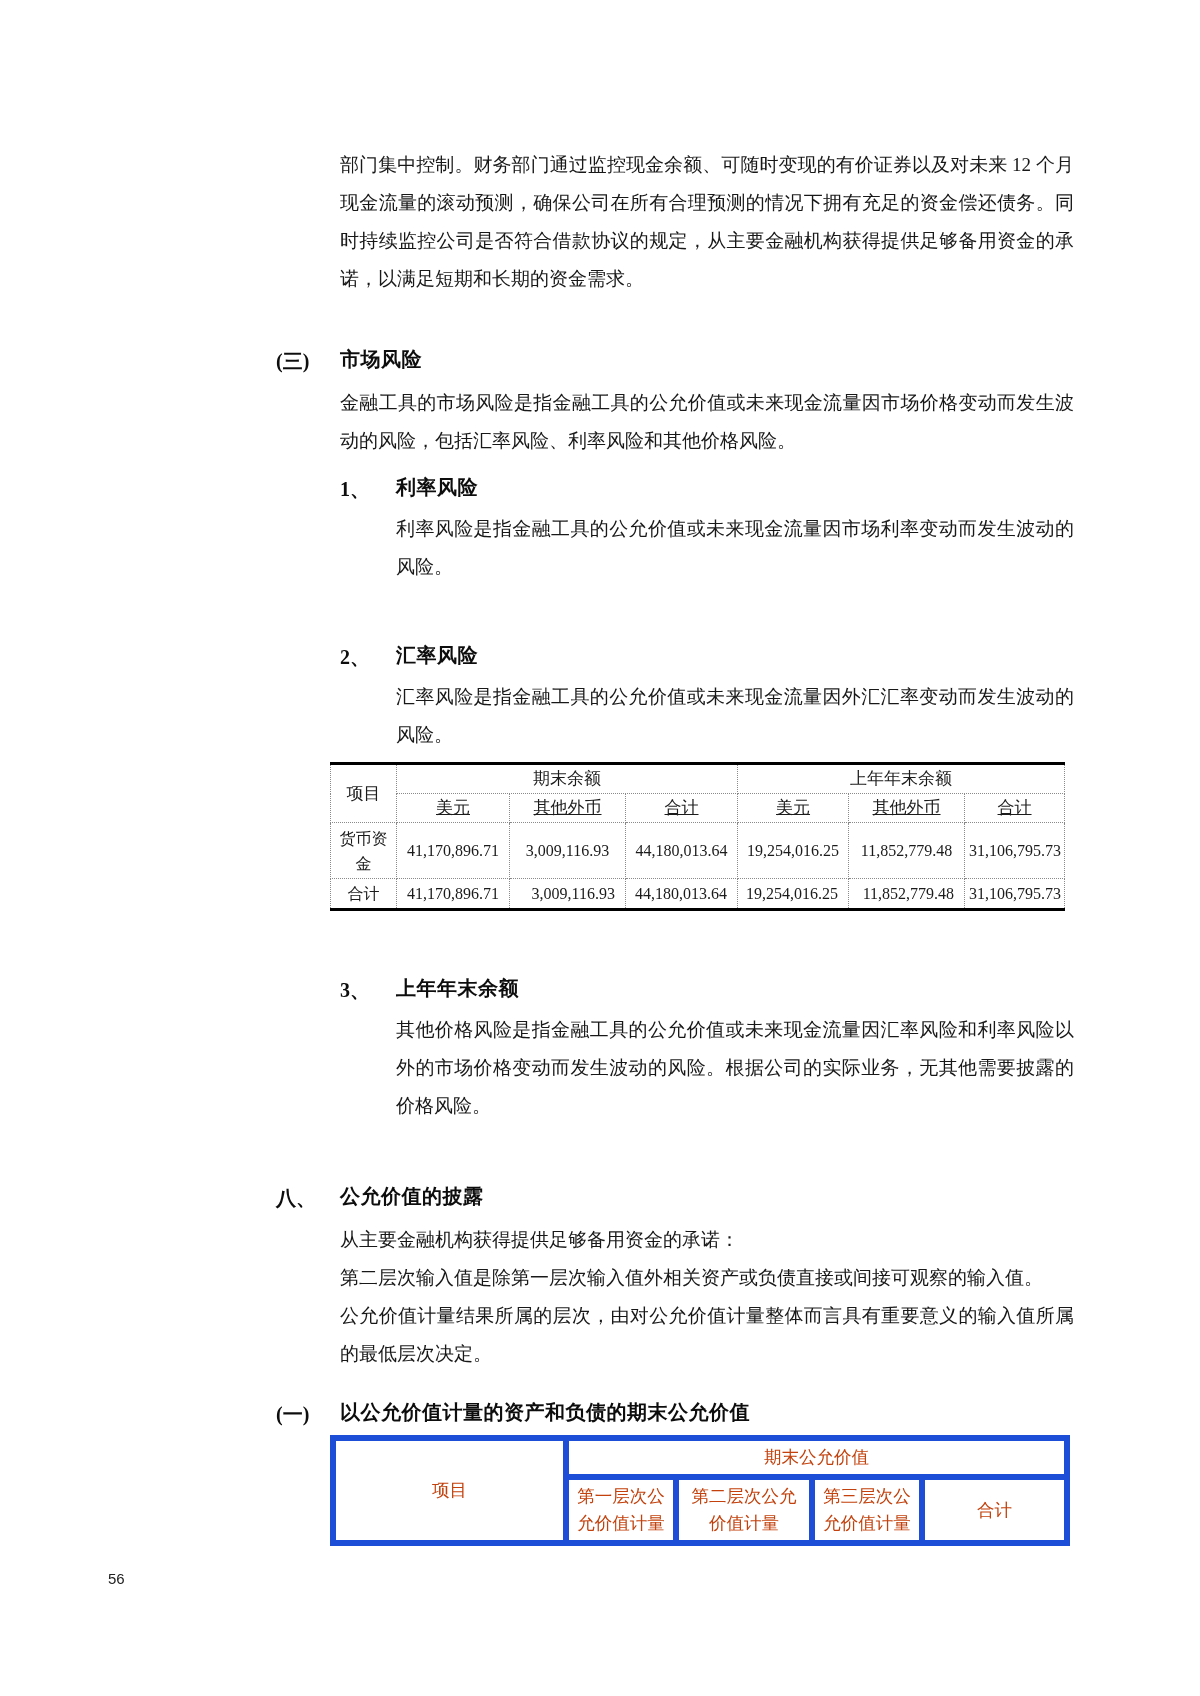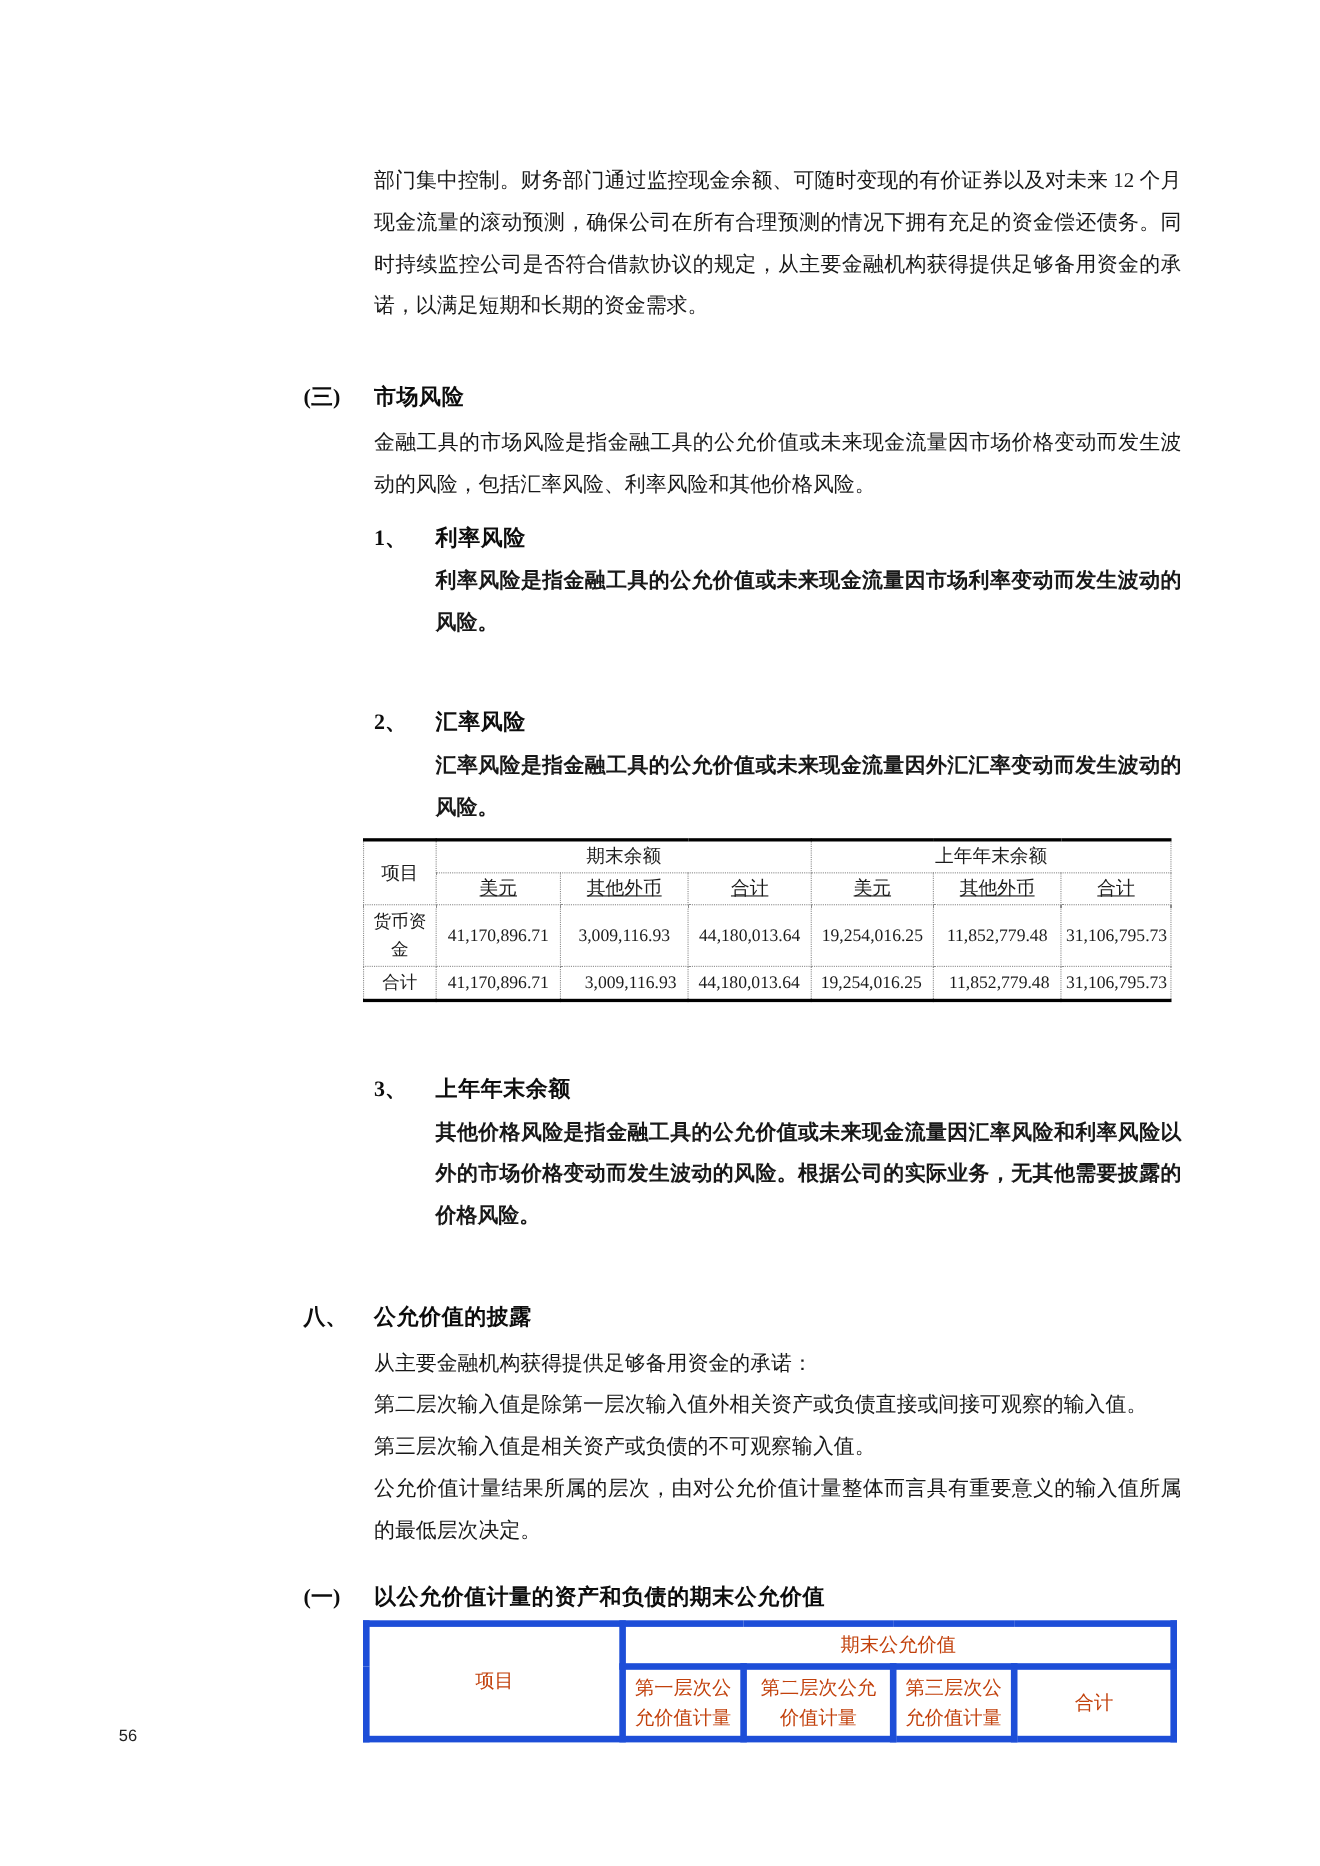--- a/index.html
+++ b/index.html
@@ -9,25 +9,25 @@
     background:#ffffff; color:#141414; overflow:hidden;
     font-family:"Liberation Serif","DejaVu Serif",serif;
   }
   .flow { position:absolute; left:168px; top:142px; width:800px; }
 
   p.body {
     font-size:19px; line-height:38px; text-align:justify;
     text-justify:inter-ideograph; color:#181818;
   }
   .ind1 { margin-left:64px; width:734px; }
-  .ind2 { margin-left:120px; width:678px;font-weight:bold; }
+  .ind2 { margin-left:120px; width:678px; }
 
   .hrow { display:flex; font-weight:bold; font-size:20px; line-height:30px; color:#0d0d0d; }
   .hrow .num { width:64px; flex:none; font-family:"Liberation Serif",serif; }
-  .hrow .ttl { font-family:Liberation Sans, sans-serif; letter-spacing:0.5px; }
+  .hrow .ttl { font-family:Liberation Mono, monospace; letter-spacing:0.5px; }
   .h2row { margin-left:64px; }
   .h2row .num { width:56px; }
 
   table { border-collapse:collapse; table-layout:fixed; margin-left:54px; width:734px; }
   .t1 { border-top:3px solid #000; border-bottom:3px solid #000; font-size:16px; }
   .t1 th, .t1 td {
     border:1px dotted #8a8a8a; font-weight:normal; text-align:center;
     vertical-align:middle; padding:2px 4px; line-height:24px; color:#1b1b1b;
   }
   .t1 th { font-size:17px; }
@@ -129,21 +129,20 @@
       <span class="ttl">上年年末余额</span>
     </div>
     <p class="body ind2" style="margin-top:6px;">其他价格风险是指金融工具的公允价值或未来现金流量因汇率风险和利率风险以外的市场价格变动而发生波动的风险。根据公司的实际业务，无其他需要披露的价格风险。</p>
 
     <div class="hrow" style="margin-top:58px;">
       <span class="num">八、</span>
       <span class="ttl">公允价值的披露</span>
     </div>
     <p class="body ind1" style="margin-top:8px;">从主要金融机构获得提供足够备用资金的承诺：</p>
     <p class="body ind1">第二层次输入值是除第一层次输入值外相关资产或负债直接或间接可观察的输入值。</p>
-    <p class="body ind1">第三层次输入值是相关资产或负债的不可观察输入值。</p>
     <p class="body ind1">公允价值计量结果所属的层次，由对公允价值计量整体而言具有重要意义的输入值所属的最低层次决定。</p>
 
     <div class="hrow" style="margin-top:26px;">
       <span class="num">(一)</span>
       <span class="ttl">以公允价值计量的资产和负债的期末公允价值</span>
     </div>
 
     <table class="t2" style="margin-top:6px;">
       <colgroup>
         <col style="width:233px">

